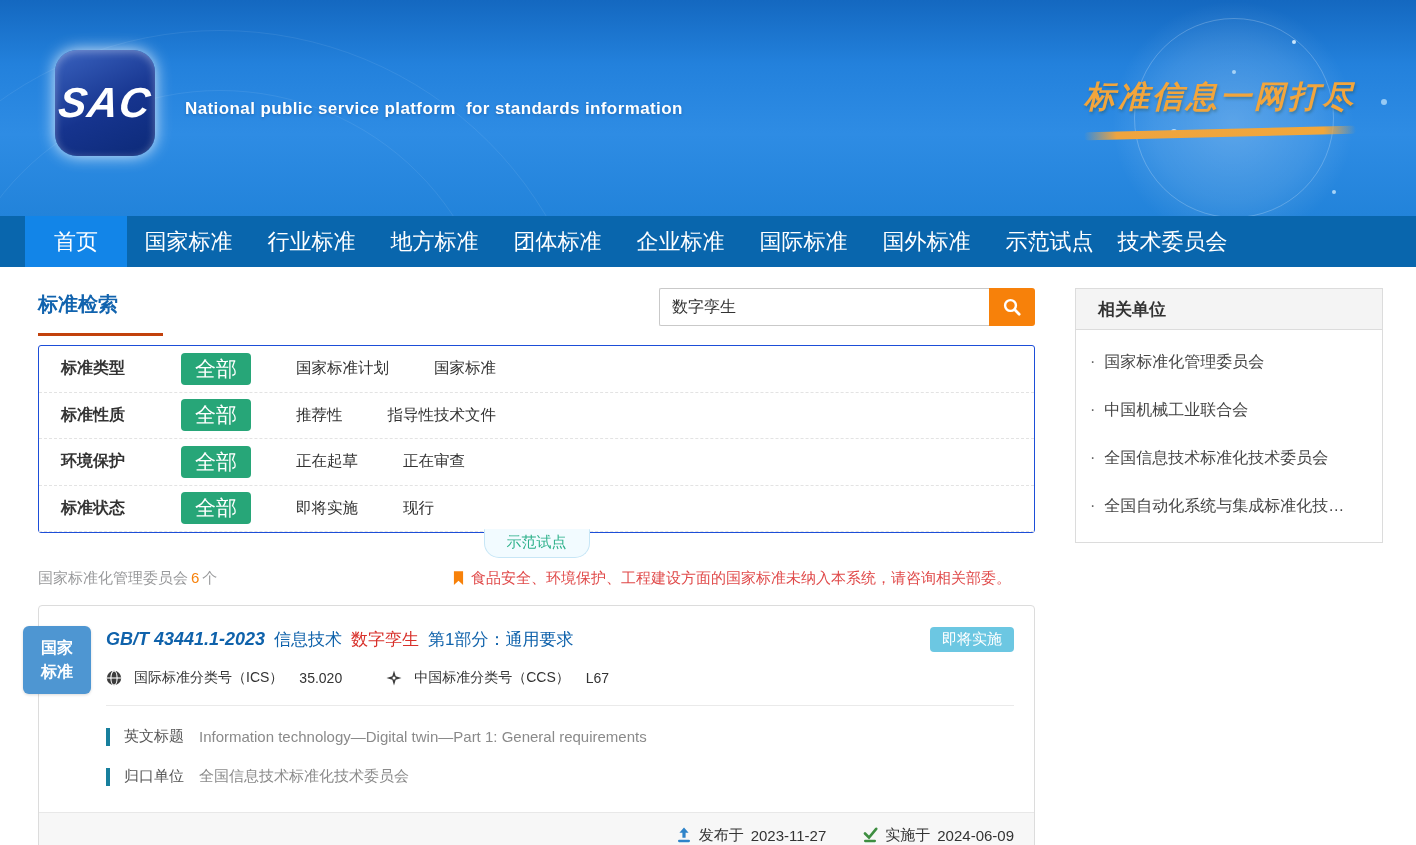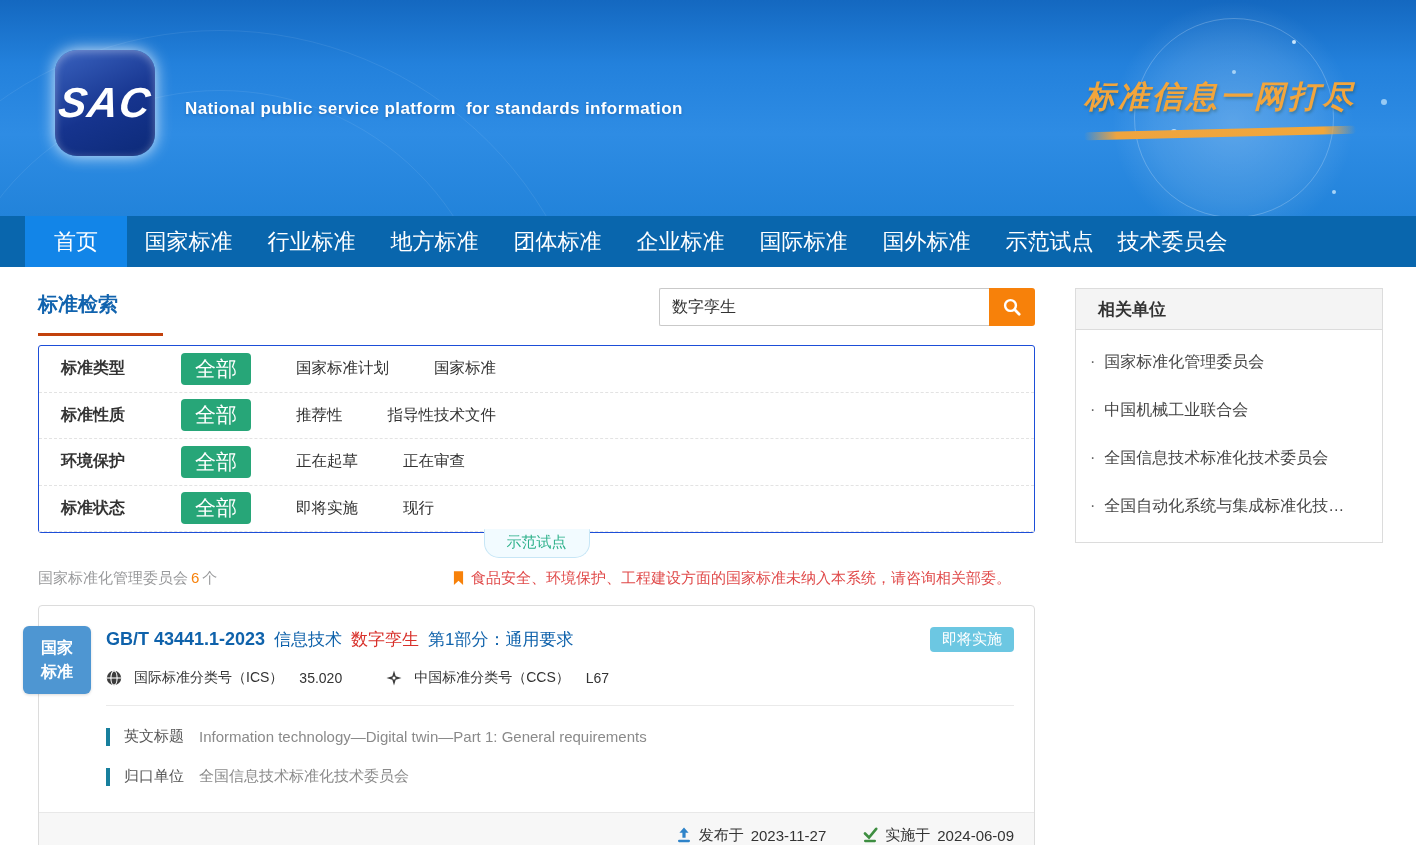--- a/index.html
+++ b/index.html
@@ -128,21 +128,21 @@
 
   
   .result-card { position:relative; border:1px solid #dcdcdc; border-radius:4px; margin-top:17px; }
   .card-tag {
     position:absolute; left:-16px; top:20px; width:68px;
     background:#4e96d2; border-radius:6px; color:#fff; font-size:16px; font-weight:bold;
     text-align:center; padding:10px 0; line-height:24px; box-shadow:0 1px 3px rgba(0,0,0,.15);
   }
   .card-body { padding:21px 20px 26px 67px; }
   .card-title-row { display:flex; align-items:center; }
-  .code { color:#0f62ab; font-weight:bold; font-size:18px; cursor:pointer; }
+  .code { color:#0f62ab; font-weight:bold; font-size:18px; cursor:pointer;font-style:italic; }
   .t-part { color:#0f62ab; font-size:17px; margin-left:9px; cursor:pointer; }
   .t-hl  { color:#d8302a; font-size:17px; margin-left:9px; cursor:pointer; }
   .status-badge {
     margin-left:auto; background:#6cc7e2; color:#fff; font-size:15px;
     padding:3px 12px; border-radius:4px;
   }
   .card-meta-row { display:flex; align-items:center; margin-top:17px; gap:44px; font-size:14px; color:#333; }
   .meta-group { display:flex; align-items:center; gap:12px; }
   .meta-val { margin-left:4px; }
   .card-divider { border-bottom:1px solid #eaeaea; margin-top:18px; }

